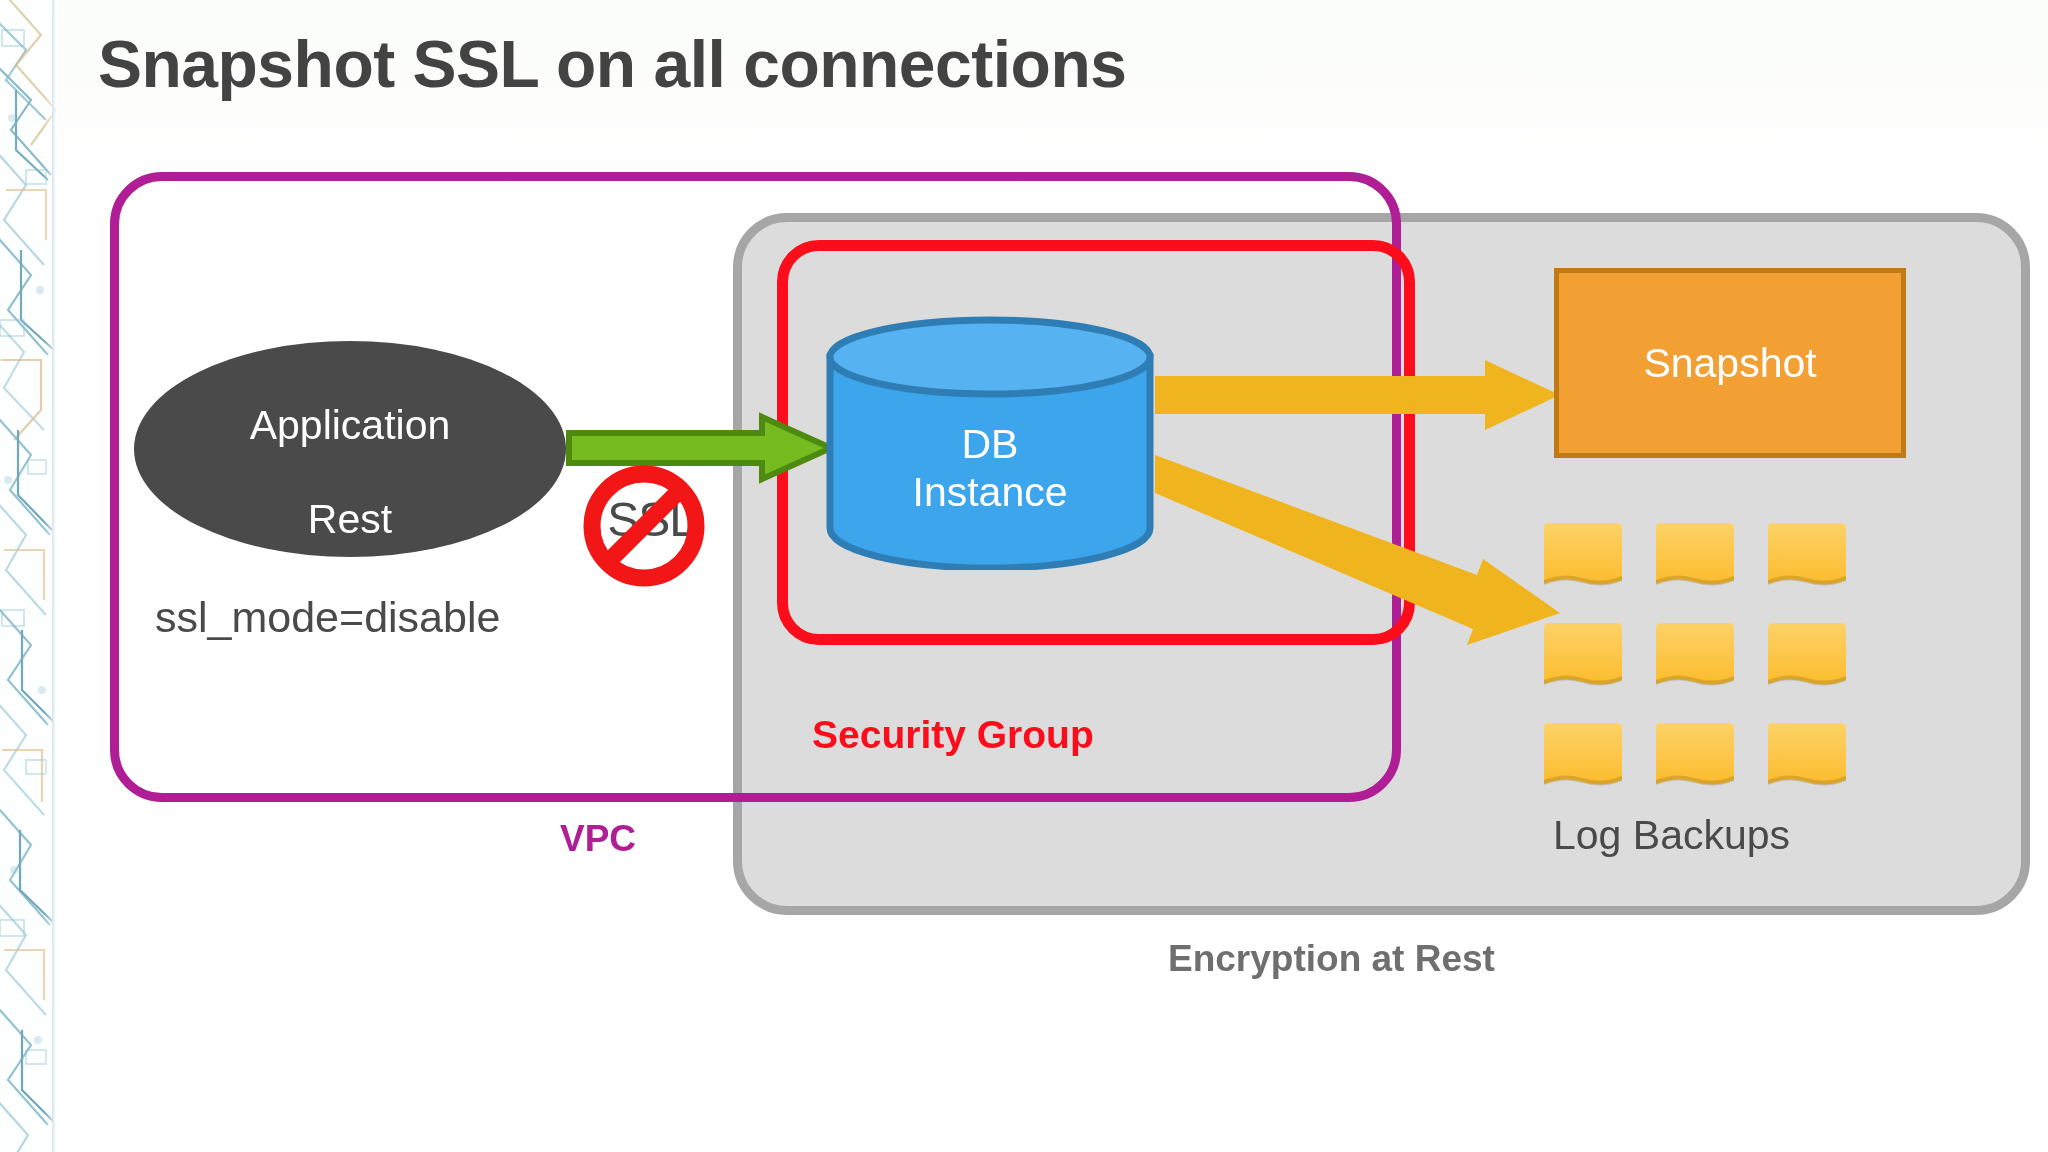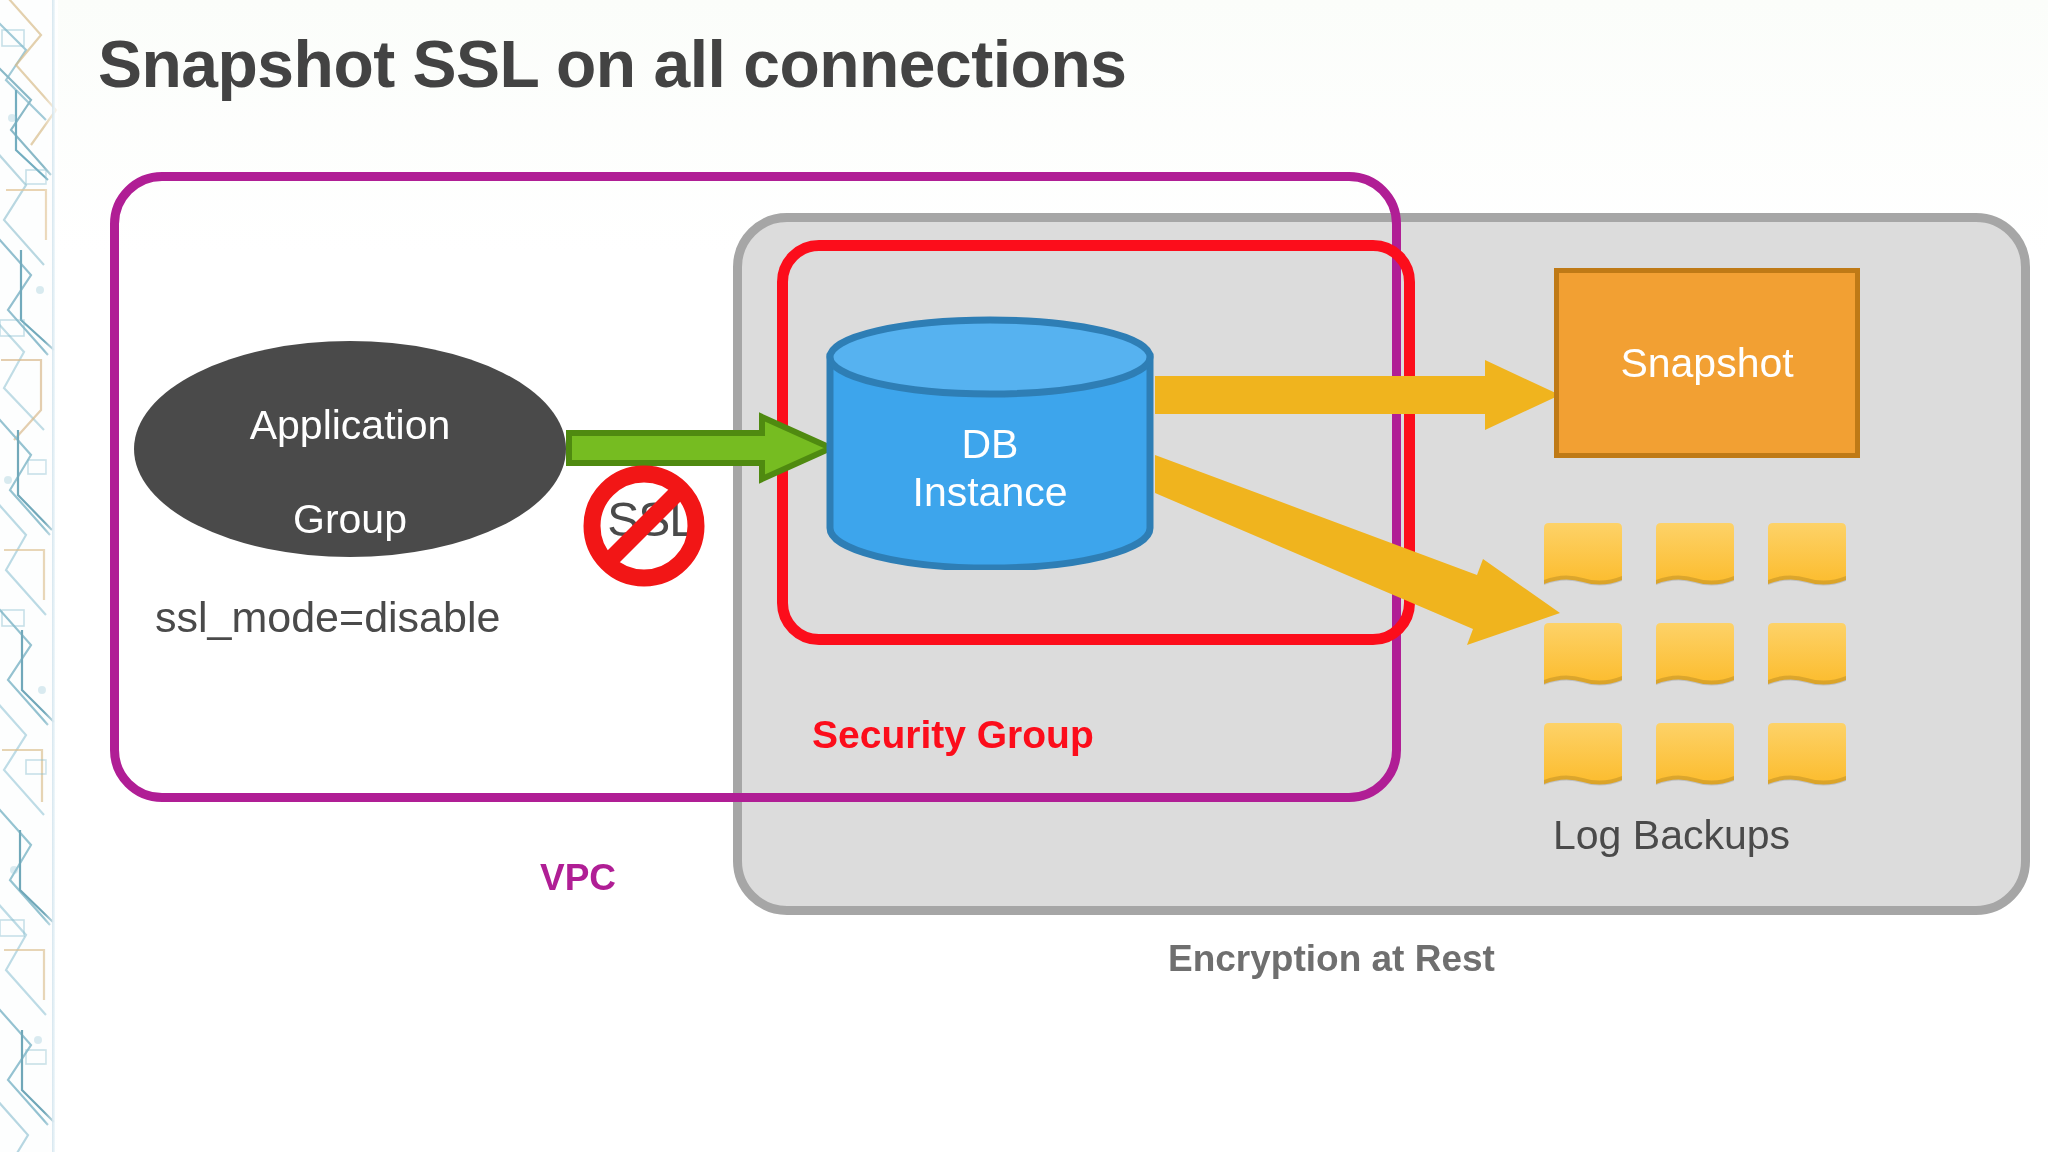--- a/index.html
+++ b/index.html
@@ -30,22 +30,22 @@
   .enc-box{position:absolute;left:733px;top:213px;width:1297px;height:702px;
      background:#dcdcdc;border:9px solid #a6a6a6;border-radius:54px;
      box-sizing:border-box;}
   .enc-label{position:absolute;left:1168px;top:938px;
      font-size:37px;font-weight:bold;color:#6f6f6f;white-space:nowrap;}
 
   
   .vpc-box{position:absolute;left:110px;top:172px;width:1291px;height:630px;
      border:9px solid #b01e95;border-radius:52px;box-sizing:border-box;
      background:transparent;}
-  .vpc-label{position:absolute;left:540px;top:818px;
-     font-size:37px;font-weight:bold;color:#b01e95;white-space:nowrap;margin-top:39px;}
+  .vpc-label{position:absolute;left:560px;top:818px;
+     font-size:37px;font-weight:bold;color:#b01e95;white-space:nowrap;}
 
   
   .sg-box{position:absolute;left:777px;top:240px;width:638px;height:405px;
      border:11px solid #fc0d1b;border-radius:42px;box-sizing:border-box;}
   .sg-label{position:absolute;left:812px;top:713px;
      font-size:39px;font-weight:bold;color:#fc0d1b;white-space:nowrap;}
 
   
   .app-host{position:absolute;left:134px;top:341px;width:432px;height:216px;
      background:#4a4a4a;border-radius:50%;
@@ -63,21 +63,21 @@
   
   .cyl{position:absolute;left:825px;top:315px;width:330px;height:255px;}
   .cyl-label{position:absolute;left:825px;top:420px;width:330px;
      text-align:center;color:#ffffff;font-size:41px;line-height:1.18;}
 
   
   .y-arrow-1{position:absolute;left:1155px;top:360px;width:405px;height:70px;}
   .y-arrow-2{position:absolute;left:1155px;top:455px;width:405px;height:190px;}
 
   
-  .snapshot{position:absolute;left:1554px;top:268px;width:306px;height:190px;
+  .snapshot{position:absolute;left:1554px;top:268px;width:352px;height:190px;
      background:#f2a033;border:5px solid #bf7a16;box-sizing:border-box;
      display:flex;align-items:center;justify-content:center;
      color:#ffffff;font-size:41px;}
 
   
   .logs{position:absolute;left:1540px;top:522px;width:330px;height:270px;
      display:grid;grid-template-columns:repeat(3,86px);grid-template-rows:repeat(3,74px);
      gap:26px 26px;}
   .page-ico{width:86px;height:74px;position:relative;}
   .logs-label{position:absolute;left:1553px;top:812px;
@@ -149,21 +149,21 @@
   <div class="title">Snapshot SSL on all connections</div>
 
   <div class="enc-box"></div>
 
   <div class="vpc-box"></div>
 
   <div class="sg-box"></div>
 
   <div class="app-host">
     <span>Application</span>
-    <span>Group</span>
+    <span>Rest</span>
   </div>
 
   <svg class="green-arrow" viewBox="0 0 270 72">
     <path d="M3 21 L196 21 L196 5 L265 36 L196 67 L196 51 L3 51 Z" fill="#76bc21" stroke="#4f8a10" stroke-width="6" stroke-linejoin="miter"></path>
   </svg>
 
   <div class="nossl-text">SSL</div>
   <svg class="nossl-ring" viewBox="0 0 128 128">
     <circle cx="64" cy="64" r="52" fill="none" stroke="#f21616" stroke-width="17"></circle>
     <line x1="27" y1="101" x2="101" y2="27" stroke="#f21616" stroke-width="17" stroke-linecap="butt"></line>

